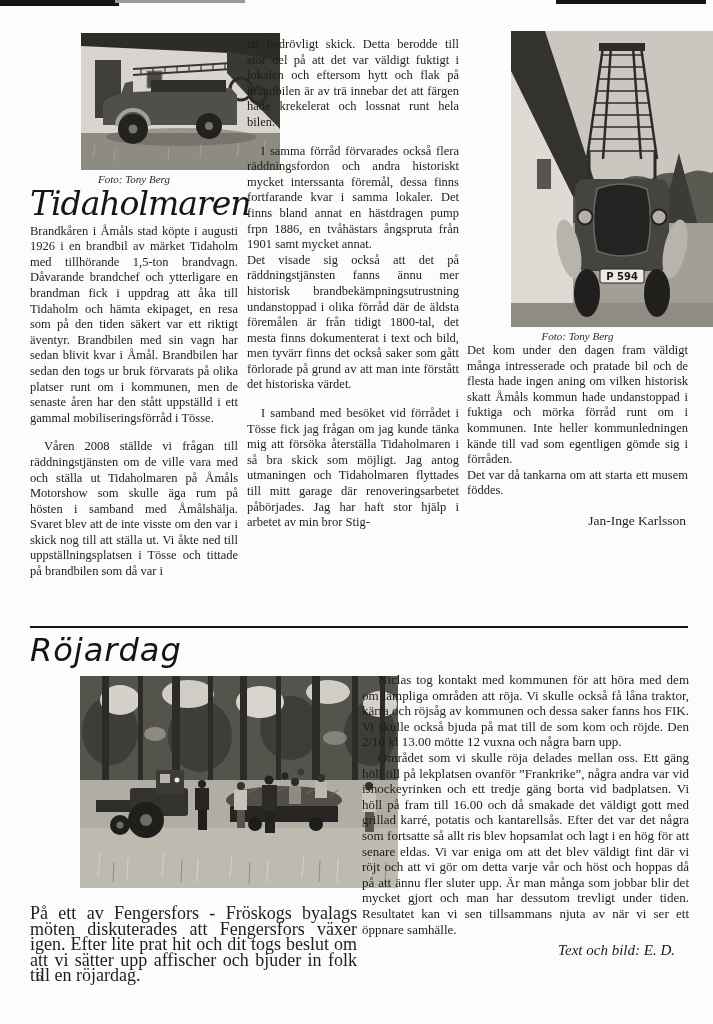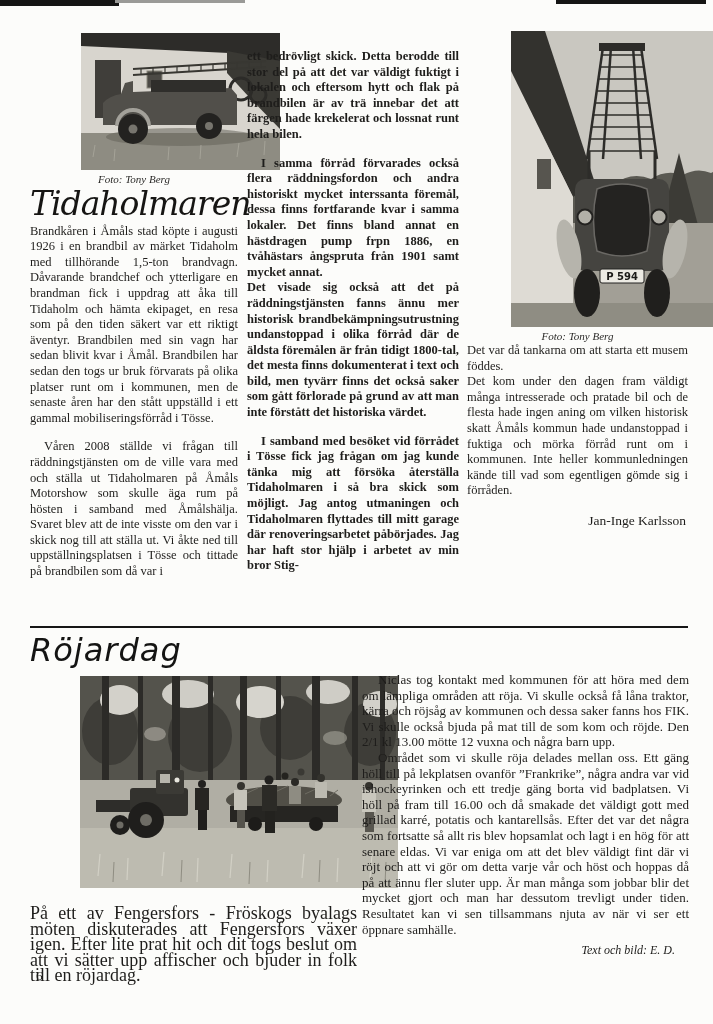--- a/index.html
+++ b/index.html
@@ -14,21 +14,21 @@
   
   .scan-bar { position:absolute; background:#151514; }
   .scan-bar.left  { left:0; top:0; width:119px; height:6px; }
   .scan-bar.left-fade { left:115px; top:0; width:130px; height:3px; background:#9a9a97; }
   .scan-bar.right { left:556px; top:0; width:150px; height:4px; }
 
   
   .col { position:absolute; text-align:justify; font-size:12.5px; line-height:15.6px; }
   .col p { text-align:justify; }
   .col1 { left:30px;  top:33px; width:208px; }
-  .col2 { left:247px; top:49px; width:212px;font-weight:bold; }
+  .col2 { left:247px; top:37px; width:212px; }
   .col3 { left:467px; top:31px; width:221px; }
   .indent { text-indent:14px; }
   .gap { margin-top:13px; }
 
   figure { display:block;padding-left:44px; }
   figure svg { display:block; }
   .ph1 { margin-left:7px; }
   .caption {
     font-style:italic; font-size:11px; line-height:13px;
     text-align:center; margin-top:3px; color:#2b2a28;
@@ -54,21 +54,21 @@
   .ph3 { margin-left:6px; }
   .caption2 {
     font-size:18px; line-height:15.5px; text-align:justify; margin-top:18px;
   }
   .bottom-right {
     position:absolute; left:362px; top:672px; width:327px;
     font-size:13px; line-height:15.6px; text-align:justify;
   }
   .indent2 { text-indent:16px; }
   .credit {
-    text-align:right; font-style:italic; font-size:12px;
+    text-align:right; font-style:italic; font-size:15px;
     margin-top:6px; padding-right:14px;
   }
   .page-number { position:absolute; left:36px; top:968px; font-size:13.5px; }
 </style>
 </head>
 <body>
 
 <div class="page">
 
   <div class="scan-bar left"></div>
@@ -171,22 +171,22 @@
         <circle cx="148" cy="186" r="7.5" fill="#b2b0a8" stroke="#232220" stroke-width="2"></circle>
         <ellipse cx="58" cy="218" rx="11" ry="30" fill="#b6b4ac" transform="rotate(-12 58 218)"></ellipse>
         <ellipse cx="164" cy="218" rx="11" ry="30" fill="#b6b4ac" transform="rotate(12 164 218)"></ellipse>
         <ellipse cx="76" cy="262" rx="13" ry="24" fill="#201f1d"></ellipse>
         <ellipse cx="146" cy="262" rx="13" ry="24" fill="#201f1d"></ellipse>
         <rect x="89" y="238" width="44" height="14" rx="2" fill="#eceae3" stroke="#232220"></rect>
         <text x="111" y="249" font-size="10" font-weight="bold" text-anchor="middle" fill="#1b1a18" style="font-family:'DejaVu Sans', sans-serif">P 594</text>
       </svg>
     </figure>
     <div class="caption">Foto: Tony Berg</div>
+    <p>Det kom under den dagen fram väldigt många intresserade och pratade bil och de flesta hade ingen aning om vilken historisk skatt Åmåls kommun hade undanstoppad i fuktiga och mörka förråd runt om i kommunen. Inte heller kommunledningen kände till vad som egentligen gömde sig i förråden.</p>
     <p>Det var då tankarna om att starta ett musem föddes.</p>
-    <p>Det kom under den dagen fram väldigt många intresserade och pratade bil och de flesta hade ingen aning om vilken historisk skatt Åmåls kommun hade undanstoppad i fuktiga och mörka förråd runt om i kommunen. Inte heller kommunledningen kände till vad som egentligen gömde sig i förråden.</p>
     <div class="signature">Jan-Inge Karlsson</div>
   </div>
 
   <div class="rule"></div>
   <h2 class="hand-title">Röjardag</h2>
 
   <div class="bottom-left">
     <figure class="ph3">
       <svg width="318" height="212" viewBox="0 0 318 212">
         <rect width="318" height="212" fill="#b9b7ad"></rect>
@@ -275,20 +275,20 @@
           <line x1="170" y1="186" x2="169" y2="208"></line>
             <line x1="240" y1="184" x2="239" y2="206"></line>
           <line x1="306" y1="186" x2="305" y2="208"></line>
         </g>
       </svg>
     </figure>
     <p class="caption2">På ett av Fengersfors - Fröskogs byalags möten diskuterades att Fengersfors växer igen. Efter lite prat hit och dit togs beslut om att vi sätter upp affischer och bjuder in folk till en röjardag.</p>
   </div>
 
   <div class="bottom-right">
-    <p class="indent2">Niclas tog kontakt med kommunen för att höra med dem om lämpliga områden att röja. Vi skulle också få låna traktor, kärra och röjsåg av kommunen och dessa saker fanns hos FIK. Vi skulle också bjuda på mat till de som kom och röjde. Den 2/1 kl 13.00 mötte 12 vuxna och några barn upp.</p>
+    <p class="indent2">Niclas tog kontakt med kommunen för att höra med dem om lämpliga områden att röja. Vi skulle också få låna traktor, kärra och röjsåg av kommunen och dessa saker fanns hos FIK. Vi skulle också bjuda på mat till de som kom och röjde. Den 2/10 kl 13.00 mötte 12 vuxna och några barn upp.</p>
     <p class="indent2">Området som vi skulle röja delades mellan oss. Ett gäng höll till på lekplatsen ovanför ”Frankrike”, några andra var vid ishockeyrinken och ett tredje gäng borta vid badplatsen. Vi höll på fram till 16.00 och då smakade det väldigt gott med grillad karré, potatis och kantarellsås. Efter det var det några som fortsatte så allt ris blev hopsamlat och lagt i en hög för att senare eldas. Vi var eniga om att det blev väldigt fint där vi röjt och att vi gör om detta varje vår och höst och hoppas då på att ännu fler sluter upp. Är man många som jobbar blir det mycket gjort och man har dessutom trevligt under tiden. Resultatet kan vi sen tillsammans njuta av när vi ser ett öppnare samhälle.</p>
     <div class="credit">Text och bild: E. D.</div>
   </div>
 
   <div class="page-number">6</div>
 
 </div>
 
 </body></html>

